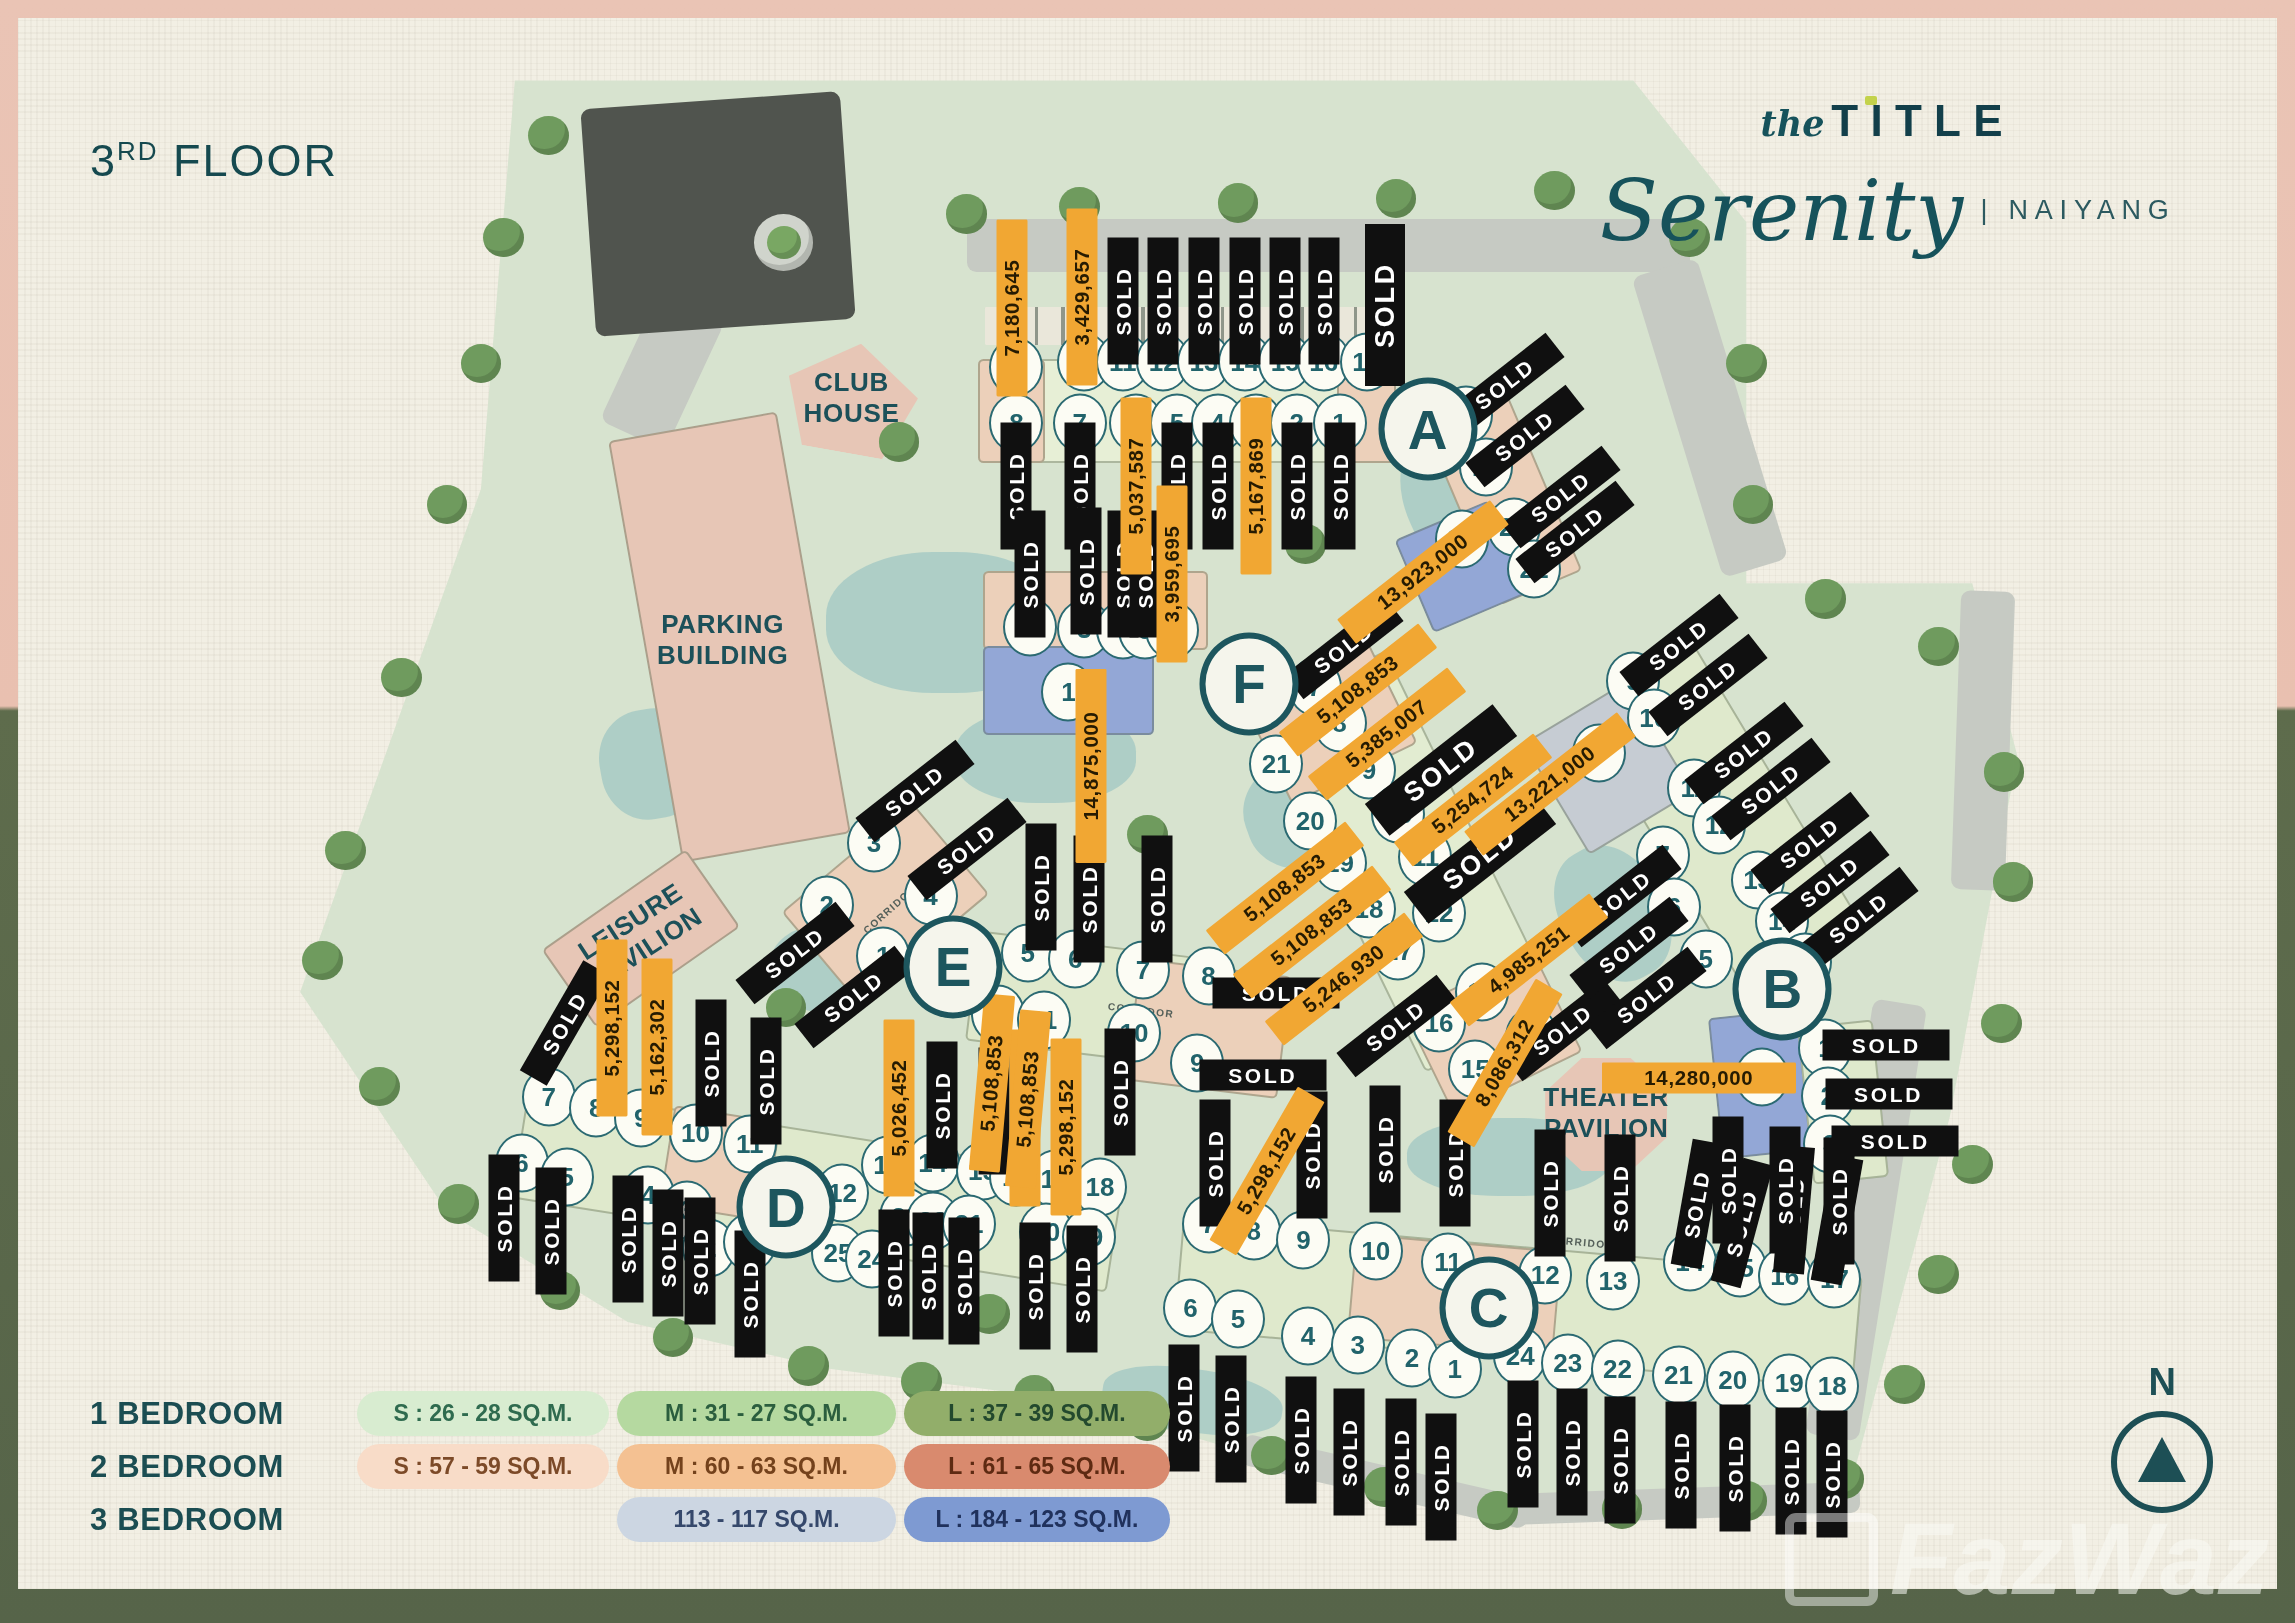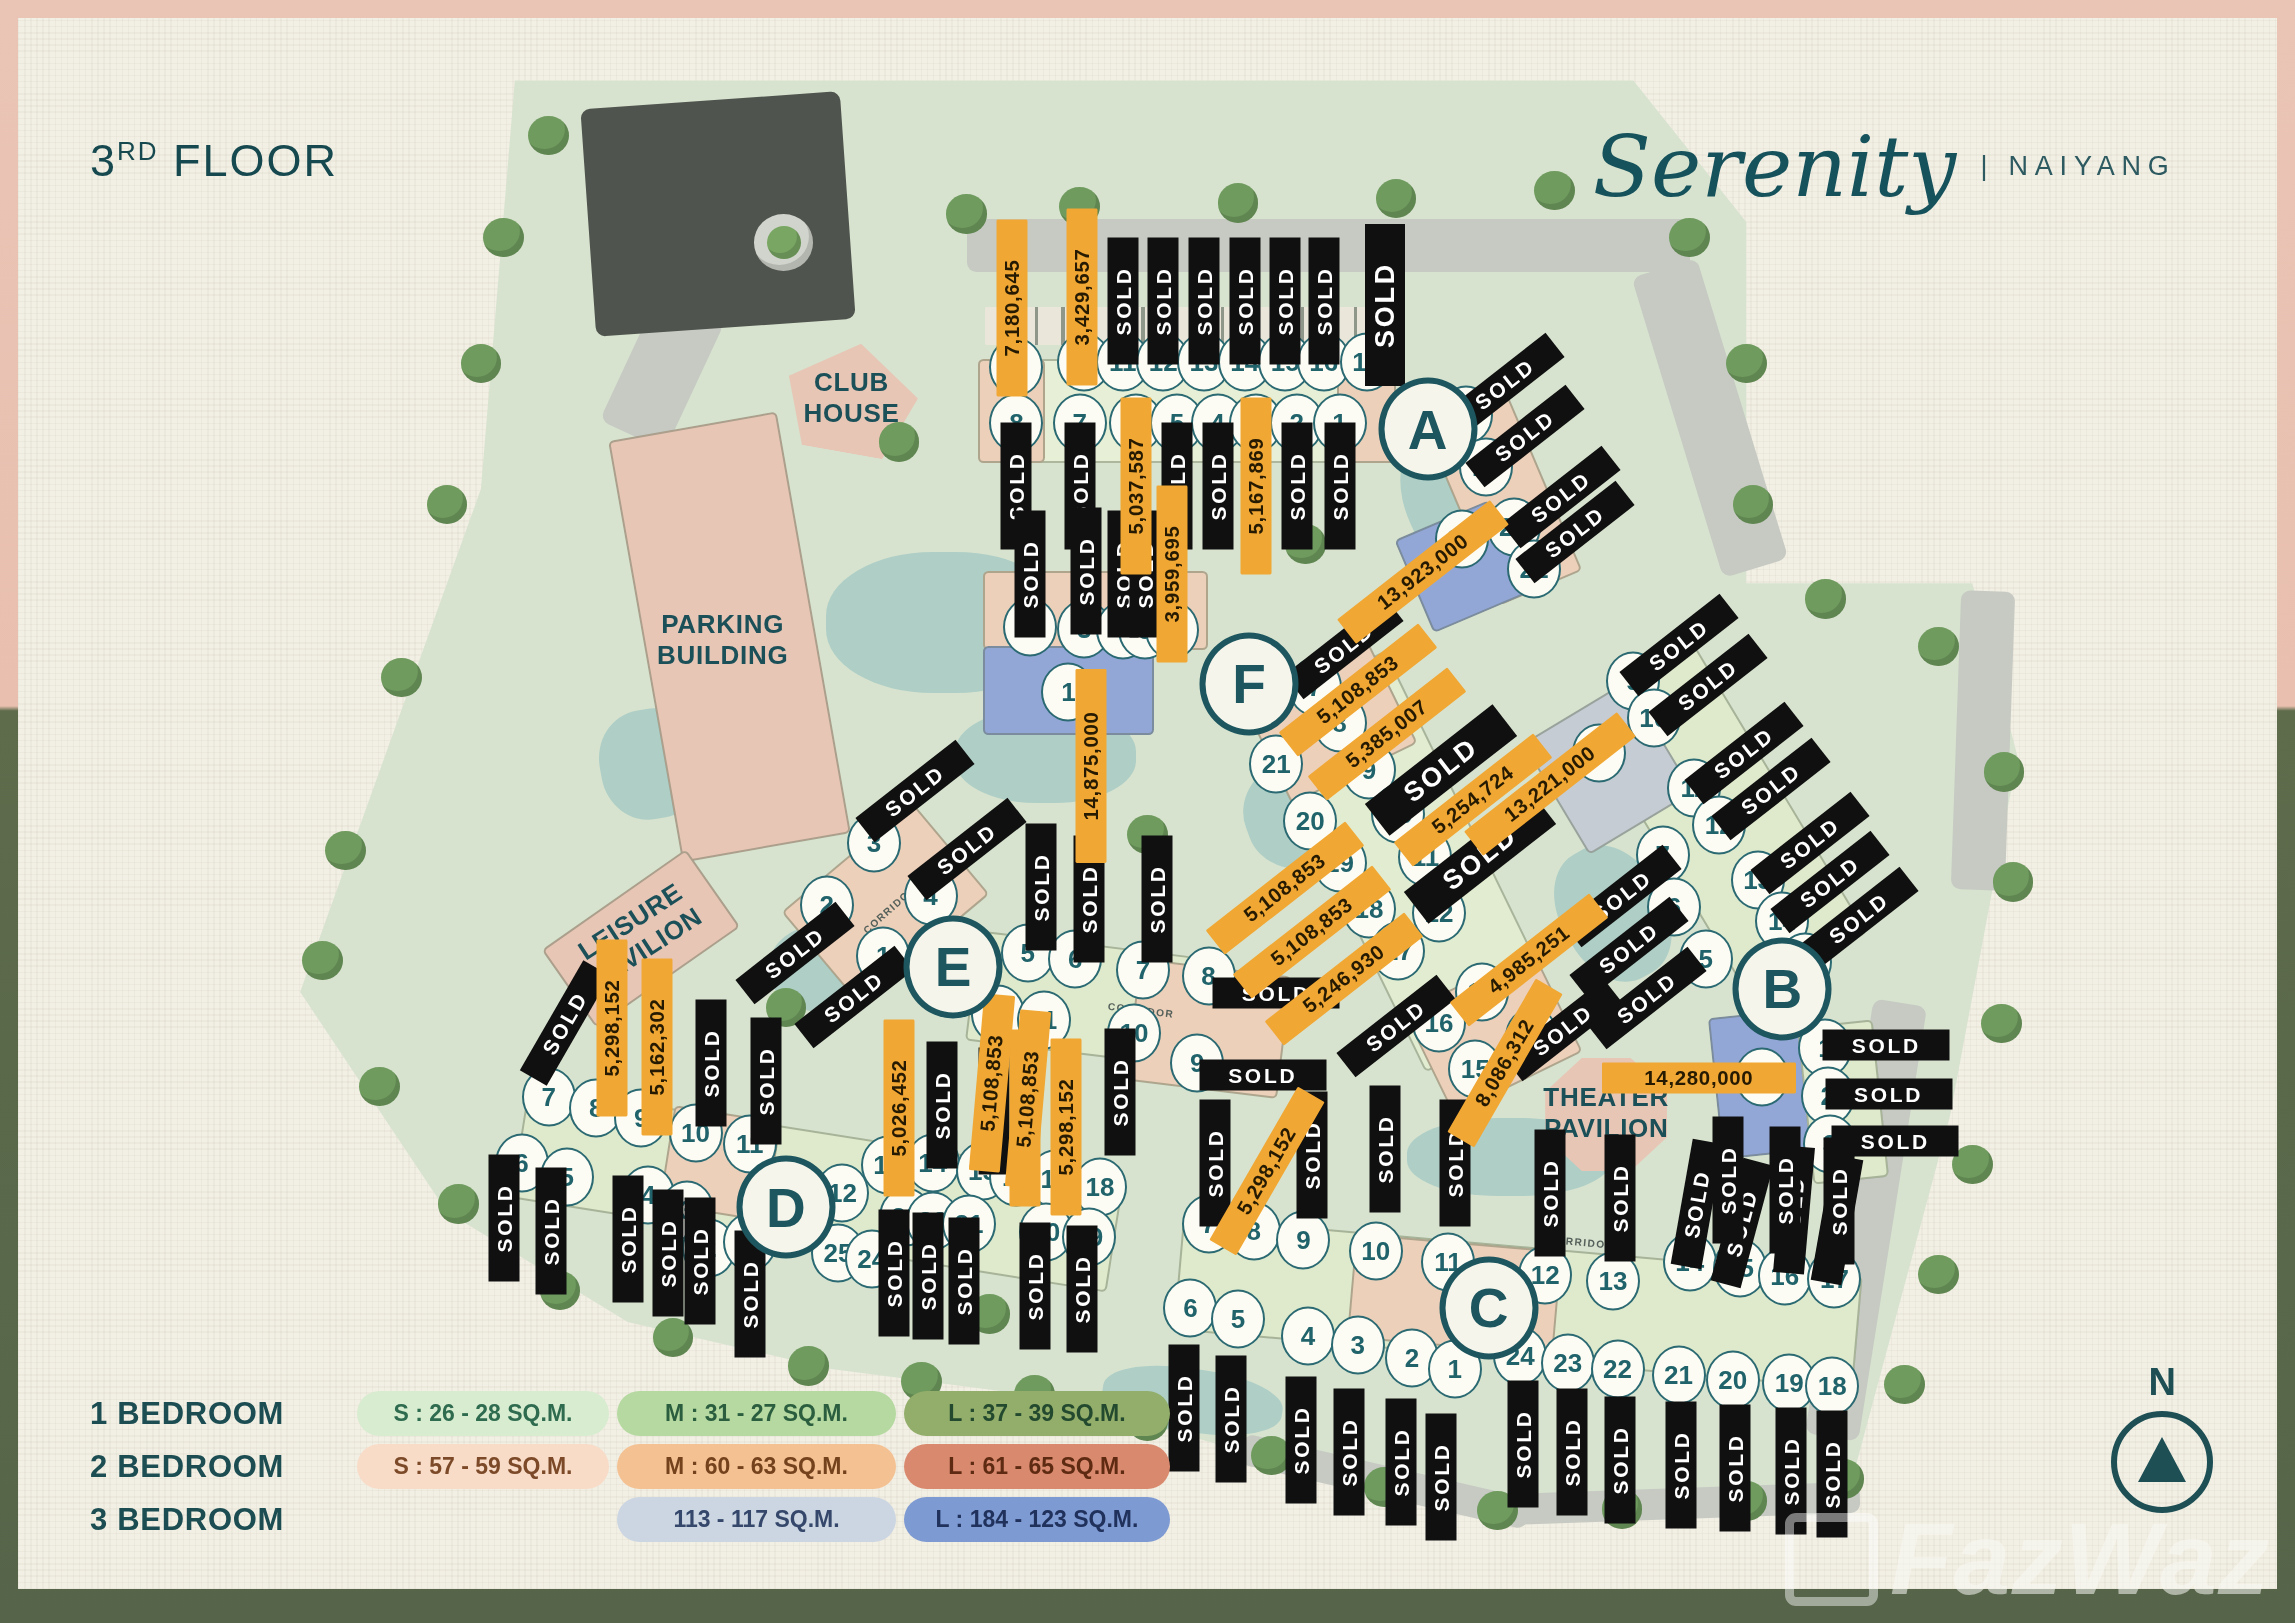--- a/index.html
+++ b/index.html
@@ -30,21 +30,21 @@
         line-height:1.2;letter-spacing:0.7px;z-index:5;}
   .corridor{font-size:10.2px;color:#55605a;letter-spacing:1.4px;font-weight:600;}
   .title-block{position:absolute;left:3.2%;top:6%;color:#15494f;z-index:9;}
   .title-main{font-size:75px;font-weight:bold;letter-spacing:4.1px;}
   .title-floor{font-size:45px;font-weight:normal;letter-spacing:2px;margin-top:23px;}
   .title-floor sup{font-size:26px;}
   .brand{position:absolute;right:4.5%;top:5%;text-align:center;color:#123f4a;z-index:9;}
   .brand-line1{font-size:44px;font-weight:600;letter-spacing:12.3px;position:relative;}
   .brand-the{font-family:"DejaVu Serif",serif;font-style:italic;font-size:35px;letter-spacing:0;margin-right:6.8px;color:#16525b;}
   .brand-dot{position:absolute;width:12.3px;height:8.9px;background:#c3d24b;border-radius:2px;top:0;left:46%;}
-  .brand-line2{margin-top:21px;display:flex;align-items:center;gap:24px;justify-content:flex-start;}
+  .brand-line2{margin-top:15px;display:flex;align-items:center;gap:17px;justify-content:flex-start;}
   .brand-script{font-family:"DejaVu Serif",serif;font-style:italic;font-size:85px;color:#16525b;}
   .brand-loc{font-size:27px;letter-spacing:6.8px;color:#2c5a60;font-weight:400;}
   .legend{position:absolute;left:3.2%;top:87.4%;display:grid;grid-template-columns:259px 252px 279px 266px;
           grid-auto-rows:45px;column-gap:24.5px;row-gap:17.7px;z-index:9;gap:8px;}
   .leg-label{color:#1b4d52;font-size:31px;font-weight:bold;letter-spacing:0.7px;display:flex;align-items:center;}
   .leg-pill{border-radius:22.5px;display:flex;align-items:center;justify-content:center;font-size:23px;font-weight:bold;}
   .compass{position:absolute;left:92.5%;top:85.5%;width:109px;text-align:center;z-index:9;}
   .compass-n{font-size:38px;font-weight:bold;color:#1d4f55;}
   .compass-circle{width:90px;height:90px;border:6.1px solid #1d4f55;border-radius:50%;margin:6.8px auto 0;
           display:flex;align-items:center;justify-content:center;background:transparent;}
@@ -405,20 +405,24 @@
       </div>
 
     <div class="title-block">
       <div class="title-floor">
         <span>3</span><sup>RD</sup>
         <span>FLOOR</span>
       </div>
     </div>
 
     <div class="brand">
+      <div class="brand-line1">
+        <span class="brand-the">the</span><span>TITLE</span>
+        <span class="brand-dot"></span>
+      </div>
       <div class="brand-line2">
         <span class="brand-script">Serenity</span>
         <span class="brand-loc"><span>|</span> <span>NAIYANG</span></span>
       </div>
     </div>
 
     <div class="legend">
 
     <div class="leg-label" style="grid-area: 1 / 1;">1 BEDROOM</div>
         <div class="leg-pill" style="background: rgb(216, 236, 208); color: rgb(47, 107, 79); grid-area: 1 / 2;">S : 26 - 28 SQ.M.</div>

